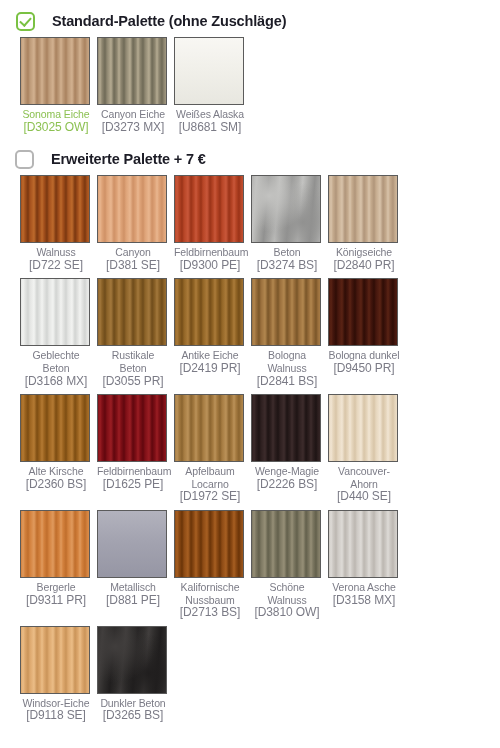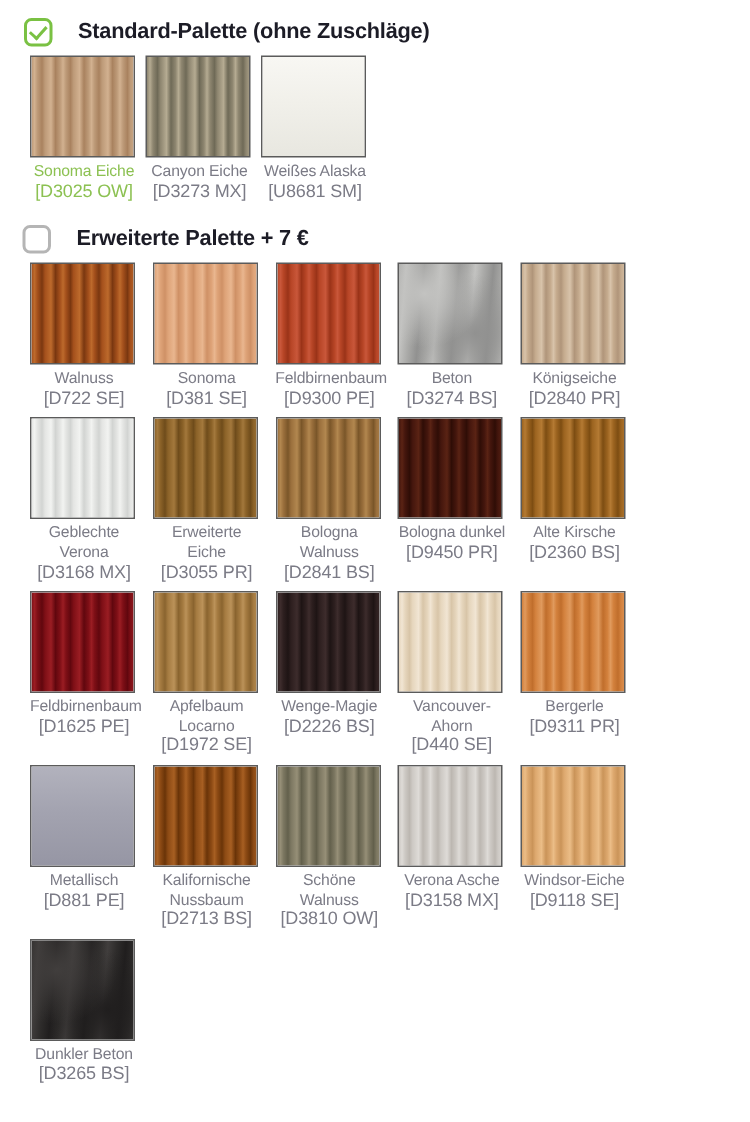--- a/index.html
+++ b/index.html
@@ -103,21 +103,21 @@
     width: 72px;
     text-align: center;
     font-size: 12px;
     line-height: 12.6px;
     color: #7b7b86;
     letter-spacing: -0.1px;
   }
   .swatch-code.selected { color: #8cc152; }
 
   .grid.standard { margin-top: 1px; }
-  .grid.extended { margin-top: 1px; justify-content: space-between; }
+  .grid.extended { margin-top: 1px; }
 </style>
 </head>
 <body>
 
 <div id="root">
     <div class="palette-section">
       <div class="section-header first">
         <div class="checkbox checked"></div>
         <div class="section-title">Standard-Palette (ohne Zuschläge)</div>
       </div>
@@ -155,21 +155,21 @@
           <div class="swatch">
             <div class="grain" style="background: repeating-linear-gradient(90deg, rgb(164, 80, 28) 0px, rgb(189, 106, 44) 2px, rgb(164, 80, 28) 4px, rgb(122, 55, 16) 7px, rgb(164, 80, 28) 9px, rgb(189, 106, 44) 13px, rgb(122, 55, 16) 16px, rgb(164, 80, 28) 19px), linear-gradient(rgba(255, 255, 255, 0.12) 0%, rgba(0, 0, 0, 0.1) 100%);"></div>
           </div>
           <div class="swatch-label">Walnuss</div>
           <div class="swatch-code">[D722 SE]</div>
         </div>
         <div class="swatch-cell">
           <div class="swatch">
             <div class="grain" style="background: repeating-linear-gradient(90deg, rgb(222, 163, 120) 0px, rgb(233, 182, 143) 2px, rgb(222, 163, 120) 4px, rgb(207, 145, 102) 7px, rgb(222, 163, 120) 9px, rgb(233, 182, 143) 13px, rgb(207, 145, 102) 16px, rgb(222, 163, 120) 19px), linear-gradient(rgba(255, 255, 255, 0.12) 0%, rgba(0, 0, 0, 0.1) 100%);"></div>
           </div>
-          <div class="swatch-label">Sonoma</div>
+          <div class="swatch-label">Canyon</div>
           <div class="swatch-code">[D381 SE]</div>
         </div>
         <div class="swatch-cell">
           <div class="swatch">
             <div class="grain" style="background: repeating-linear-gradient(90deg, rgb(183, 69, 38) 0px, rgb(201, 87, 58) 2px, rgb(183, 69, 38) 4px, rgb(154, 51, 24) 7px, rgb(183, 69, 38) 9px, rgb(201, 87, 58) 13px, rgb(154, 51, 24) 16px, rgb(183, 69, 38) 19px), linear-gradient(rgba(255, 255, 255, 0.12) 0%, rgba(0, 0, 0, 0.1) 100%);"></div>
           </div>
           <div class="swatch-label">Feldbirnenbaum</div>
           <div class="swatch-code">[D9300 PE]</div>
         </div>
         <div class="swatch-cell">
@@ -183,29 +183,36 @@
           <div class="swatch">
             <div class="grain" style="background: repeating-linear-gradient(90deg, rgb(197, 171, 142) 0px, rgb(216, 195, 170) 2px, rgb(197, 171, 142) 4px, rgb(176, 149, 122) 7px, rgb(197, 171, 142) 9px, rgb(216, 195, 170) 13px, rgb(176, 149, 122) 16px, rgb(197, 171, 142) 19px), linear-gradient(rgba(255, 255, 255, 0.12) 0%, rgba(0, 0, 0, 0.1) 100%);"></div>
           </div>
           <div class="swatch-label">Königseiche</div>
           <div class="swatch-code">[D2840 PR]</div>
         </div>
         <div class="swatch-cell">
           <div class="swatch">
             <div class="grain" style="background: repeating-linear-gradient(90deg, rgb(228, 229, 227) 0px, rgb(242, 243, 241) 2px, rgb(228, 229, 227) 4px, rgb(210, 212, 210) 7px, rgb(228, 229, 227) 9px, rgb(242, 243, 241) 13px, rgb(210, 212, 210) 16px, rgb(228, 229, 227) 19px), linear-gradient(rgba(255, 255, 255, 0.12) 0%, rgba(0, 0, 0, 0.1) 100%);"></div>
           </div>
-          <div class="swatch-label">Geblechte Verona</div>
+          <div class="swatch-label">Geblechte Beton</div>
           <div class="swatch-code">[D3168 MX]</div>
         </div>
         <div class="swatch-cell">
           <div class="swatch">
             <div class="grain" style="background: repeating-linear-gradient(90deg, rgb(139, 98, 40) 0px, rgb(163, 120, 60) 2px, rgb(139, 98, 40) 4px, rgb(111, 76, 27) 7px, rgb(139, 98, 40) 9px, rgb(163, 120, 60) 13px, rgb(111, 76, 27) 16px, rgb(139, 98, 40) 19px), linear-gradient(rgba(255, 255, 255, 0.12) 0%, rgba(0, 0, 0, 0.1) 100%);"></div>
           </div>
-          <div class="swatch-label">Erweiterte Eiche</div>
+          <div class="swatch-label">Rustikale Beton</div>
           <div class="swatch-code">[D3055 PR]</div>
+        </div>
+        <div class="swatch-cell">
+          <div class="swatch">
+            <div class="grain" style="background: repeating-linear-gradient(90deg, rgb(146, 101, 38) 0px, rgb(171, 123, 58) 2px, rgb(146, 101, 38) 4px, rgb(116, 77, 24) 7px, rgb(146, 101, 38) 9px, rgb(171, 123, 58) 13px, rgb(116, 77, 24) 16px, rgb(146, 101, 38) 19px), linear-gradient(rgba(255, 255, 255, 0.12) 0%, rgba(0, 0, 0, 0.1) 100%);"></div>
+          </div>
+          <div class="swatch-label">Antike Eiche</div>
+          <div class="swatch-code">[D2419 PR]</div>
         </div>
         <div class="swatch-cell">
           <div class="swatch">
             <div class="grain" style="background: repeating-linear-gradient(90deg, rgb(154, 111, 60) 0px, rgb(178, 135, 79) 2px, rgb(154, 111, 60) 4px, rgb(122, 86, 41) 7px, rgb(154, 111, 60) 9px, rgb(178, 135, 79) 13px, rgb(122, 86, 41) 16px, rgb(154, 111, 60) 19px), linear-gradient(rgba(255, 255, 255, 0.12) 0%, rgba(0, 0, 0, 0.1) 100%);"></div>
           </div>
           <div class="swatch-label">Bologna Walnuss</div>
           <div class="swatch-code">[D2841 BS]</div>
         </div>
         <div class="swatch-cell">
           <div class="swatch">

